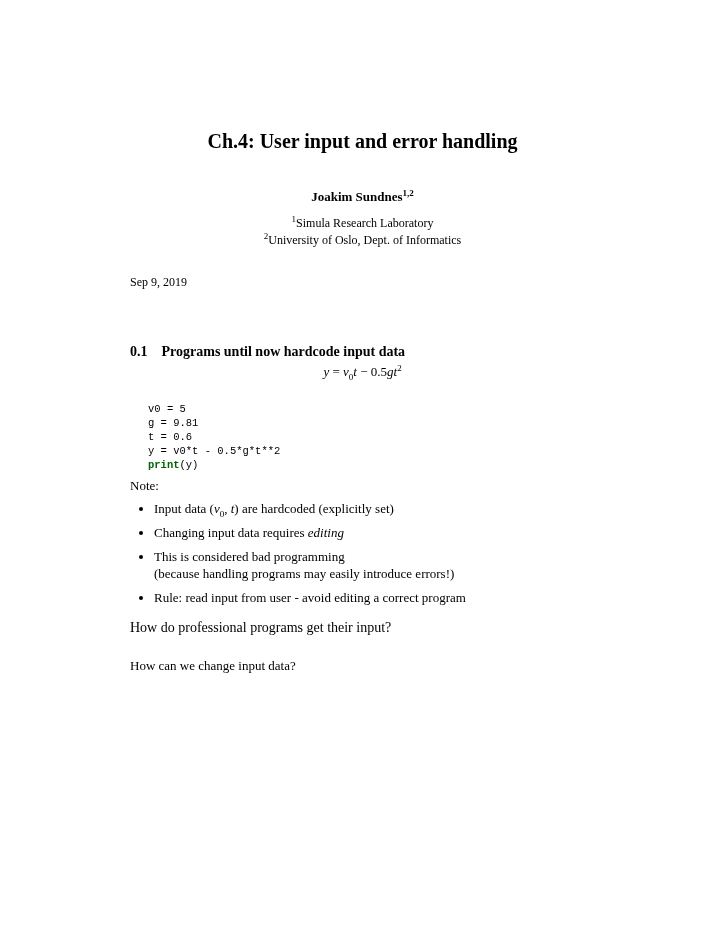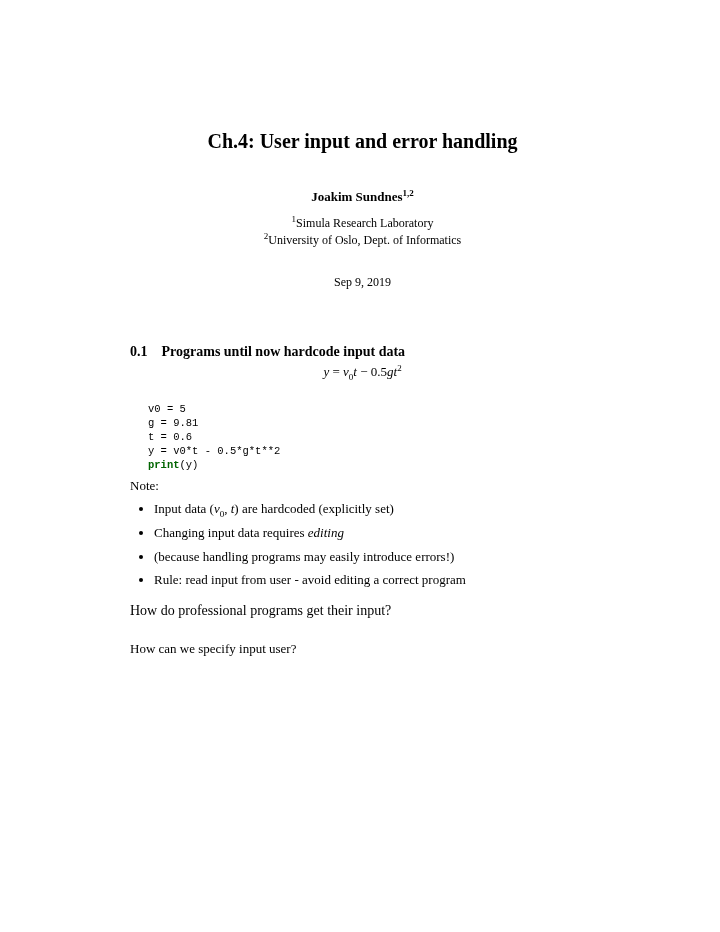--- a/index.html
+++ b/index.html
@@ -28,21 +28,21 @@
     font-size: 13px;
     margin-bottom: 10px;
   }
   .affil {
     text-align: center;
     font-size: 12px;
     line-height: 1.4;
     margin-bottom: 26px;
   }
   .date {
-    text-align: center;
+    text-align: left;
     font-size: 12px;
     margin-bottom: 54px;
   }
   h2.section {
     font-size: 14px;
     font-weight: bold;
     margin: 0 0 4px 0;
   }
   .secnum { display: inline-block; margin-right: 14px; }
   .equation {
@@ -123,25 +123,26 @@
   <div class="note">Note:</div>
 
   <ul class="bullets">
     <li>
       <span>Input data (</span><em><span>v</span></em><sub>0</sub><span>, </span><em><span>t</span></em><span>) are hardcoded (explicitly set)</span>
     </li>
     <li>
       <span>Changing input data requires </span><em>editing</em>
     </li>
     <li>
+      <span>This is considered bad programming</span>
       <span class="sub">(because handling programs may easily introduce errors!)</span>
     </li>
     <li>
       <span>Rule: read input from user - avoid editing a correct program</span>
     </li>
   </ul>
 
   <h3 class="subheading">How do professional programs get their input?</h3>
 
 
-  <div class="q">How can we specify input user?</div>
+  <div class="q">How can we change input data?</div>
 
 </div>
 
 </body></html>

